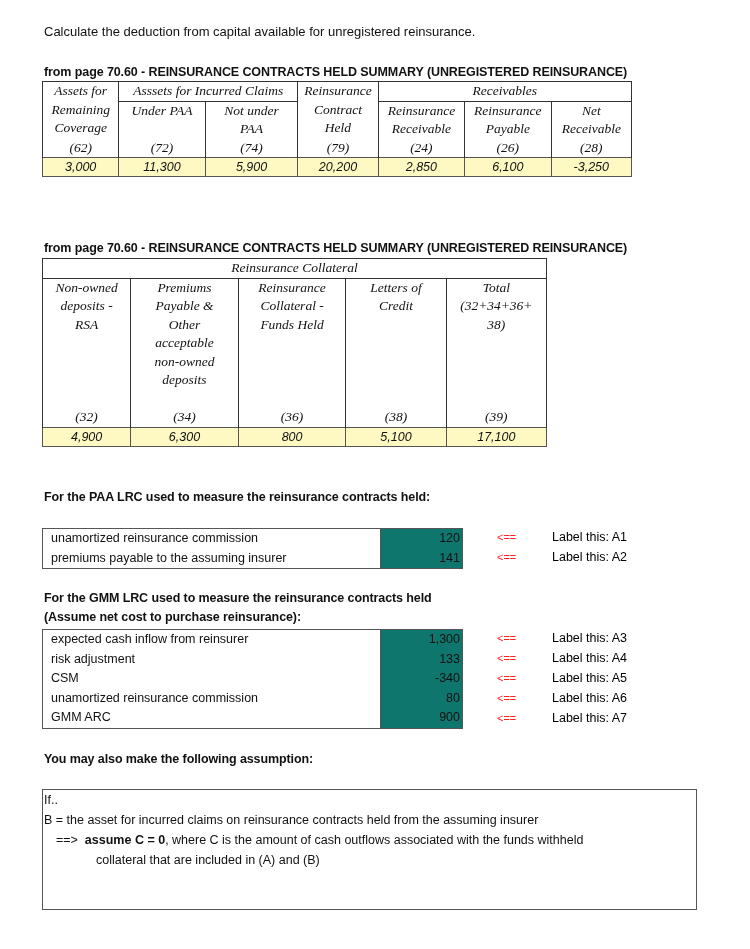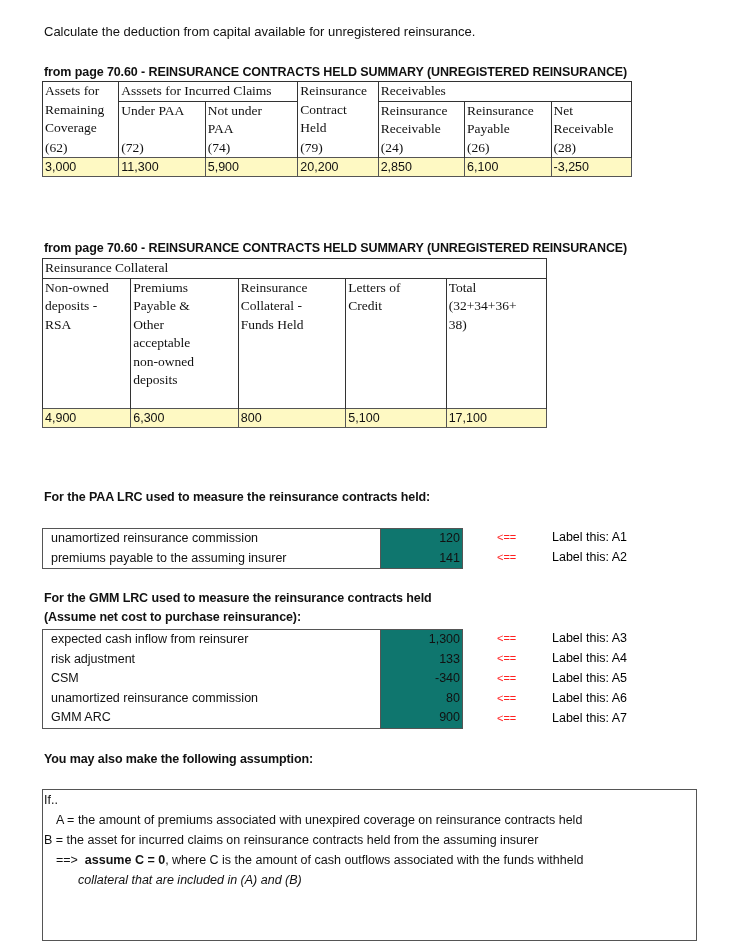--- a/index.html
+++ b/index.html
@@ -1,32 +1,32 @@
 <!DOCTYPE html>
 <html><head>
 <meta charset="utf-8">
 <style>
   html, body { margin:0; padding:0; background:#ffffff; }
   body { width:750px; height:949px; position:relative; overflow:hidden; font-family:"Liberation Sans", sans-serif; color:#111; }
   .abs { position:absolute; }
   .intro { left:44px; top:24px; font-size:13px; }
   .heading { font-size:12.5px; font-weight:bold; letter-spacing:-0.1px; }
   table { border-collapse:collapse; position:absolute; }
-  table.serif td { font-family:"Liberation Serif", serif; font-size:13.5px; line-height:18.5px; text-align:left; vertical-align:top; border-left:1px solid #333; border-right:1px solid #333; padding:0 2px; }
+  table.serif td { font-family:"Liberation Serif", serif; font-size:13.5px; line-height:18.5px; text-align:center; vertical-align:top; border-left:1px solid #333; border-right:1px solid #333; padding:0 2px;font-style:italic; }
   table.serif { border:1px solid #333; }
   table.serif tr.topb td { border-top:1px solid #333; }
   table.serif td.code { vertical-align:bottom; }
   table.serif tr.vals td { background:#fef9c3; font-family:"Liberation Sans", sans-serif; font-size:12.5px; border:1px solid #555; line-height:18px; vertical-align:middle; }
   table.kv { border:1px solid #555; }
   table.kv td { font-size:12.5px; line-height:19.5px; padding:0 2px; }
   table.kv td.lbl { width:334px; border-right:1px solid #555;padding-left:8px; }
   table.kv td.val { width:78px; background:#0f766e; text-align:right; }
   .arrow { color:#ff2020; font-size:11px; }
   .redlabel { color:#000000; font-size:12.5px; }
-  .box { left:42px; top:789px; width:655px; height:152px; border:1px solid #555; font-size:12.5px; line-height:20px; box-sizing:border-box; padding-left:1px; }
+  .box { left:42px; top:789px; width:655px; height:121px; border:1px solid #555; font-size:12.5px; line-height:20px; box-sizing:border-box; padding-left:1px; }
 </style>
 </head>
 <body>
 
 <div class="abs intro">Calculate the deduction from capital available for unregistered reinsurance.</div>
 
 <div class="abs heading" style="left:44px; top:65px;">from page 70.60 - REINSURANCE CONTRACTS HELD SUMMARY (UNREGISTERED REINSURANCE)</div>
 <table class="serif" style="left:42px; top:81px; width:590px;">
   <tbody>
       <tr>
@@ -113,20 +113,27 @@
     <td style="width:78px;">
           <div>Letters of</div>
           <div>Credit</div>
         </td>
     <td style="width:78px;">
           <div>Total</div>
           <div>(32+34+36+</div>
           <div>38)</div>
         </td>
   </tr>
+  <tr>
+    <td class="code">(32)</td>
+    <td class="code">(34)</td>
+    <td class="code">(36)</td>
+    <td class="code">(38)</td>
+    <td class="code">(39)</td>
+  </tr>
   <tr class="vals">
     <td>4,900</td>
     <td>6,300</td>
     <td>800</td>
     <td>5,100</td>
     <td>17,100</td>
   </tr>
 </tbody>
   </table>
 
@@ -181,20 +188,19 @@
 <div class="abs arrow" style="left:497px; top:672px;">&lt;==</div>
 <div class="abs redlabel" style="left:552px; top:671px;">Label this: A5</div>
 <div class="abs arrow" style="left:497px; top:692px;">&lt;==</div>
 <div class="abs redlabel" style="left:552px; top:691px;">Label this: A6</div>
 <div class="abs arrow" style="left:497px; top:712px;">&lt;==</div>
 <div class="abs redlabel" style="left:552px; top:711px;">Label this: A7</div>
 
 <div class="abs heading" style="left:44px; top:752px;">You may also make the following assumption:</div>
 <div class="abs box">
   <div>If..</div>
-  <div style="padding-left:12px;">A = the amount of premiums associated with unexpired coverage on reinsurance contracts held</div>
   <div style="padding-left:0;">B = the asset for incurred claims on reinsurance contracts held from the assuming insurer</div>
   <div style="padding-left:12px;">
     <span>==&gt;</span>&nbsp;
     <b>assume C = 0</b><span>, where C is the amount of cash outflows associated with the funds withheld</span>
   </div>
-  <div style="padding-left:34px;font-style:italic;">collateral that are included in (A) and (B)</div>
+  <div style="padding-left:52px;">collateral that are included in (A) and (B)</div>
 </div>
 
 </body></html>

